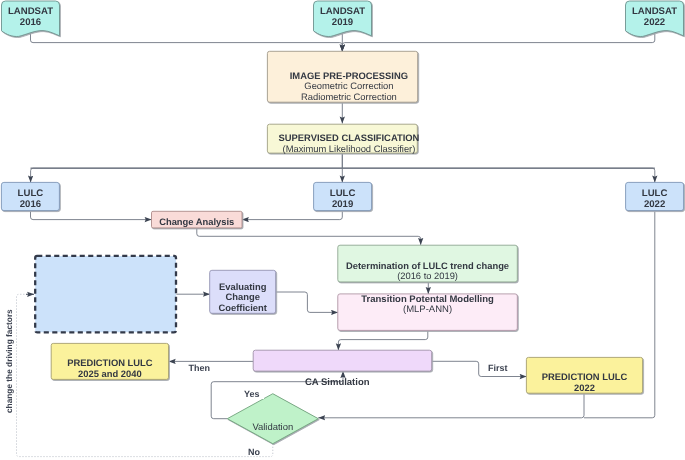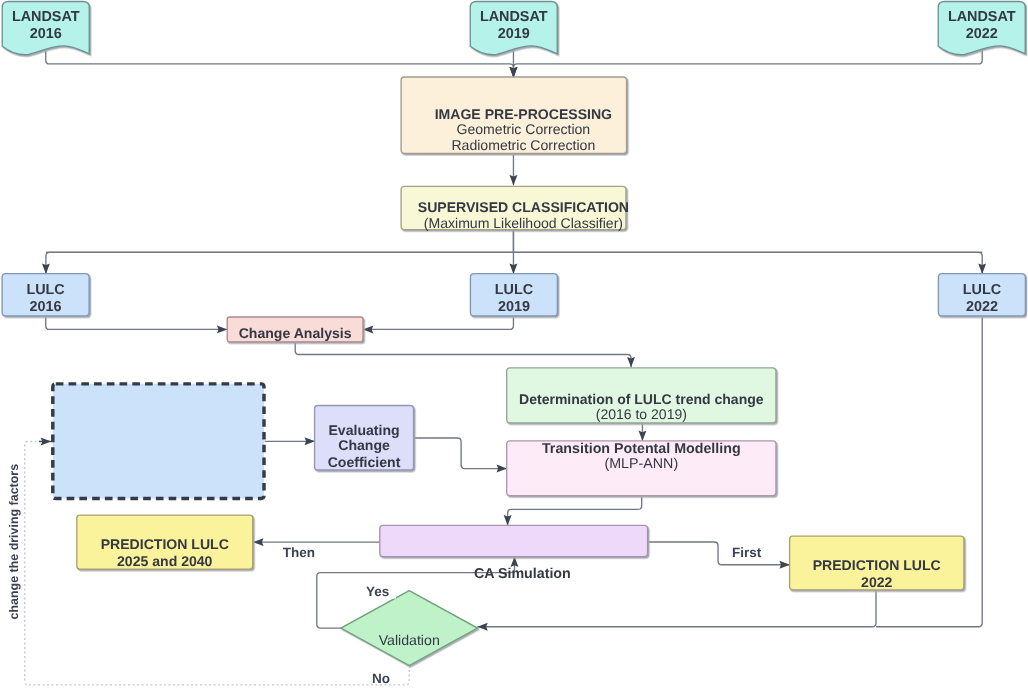--- a/index.html
+++ b/index.html
@@ -124,21 +124,21 @@
       <span class="b">Coefficient</span>
     </div>
 <div class="node" style="left:337.8px;top:245.2px;width:179.5px;height:36.7px;font-size:9.35px">
       <span class="b">Determination of LULC trend change</span>
       <span>(2016 to 2019)</span>
     </div>
 <div class="node" style="left:337.8px;top:293.9px;width:179.5px;height:22px;font-size:9.5px">
       <span class="b">Transition Potental Modelling</span>
       <span>(MLP-ANN)</span>
     </div>
-<div class="node" style="left:259px;top:350.2px;width:178.5px;height:38px;font-size:9.5px">
+<div class="node" style="left:248px;top:350.2px;width:178.5px;height:38px;font-size:9.5px">
       <span class="b">CA Simulation</span>
     </div>
 <div class="node" style="left:51.2px;top:343.4px;width:117.3px;height:36.0px;font-size:9.4px">
       <span class="b">PREDICTION LULC</span>
       <span class="b">2025 and 2040</span>
     </div>
 <div class="node" style="left:526.4px;top:357.4px;width:116.2px;height:35.8px;font-size:9.4px">
       <span class="b">PREDICTION LULC</span>
       <span class="b">2022</span>
     </div>

